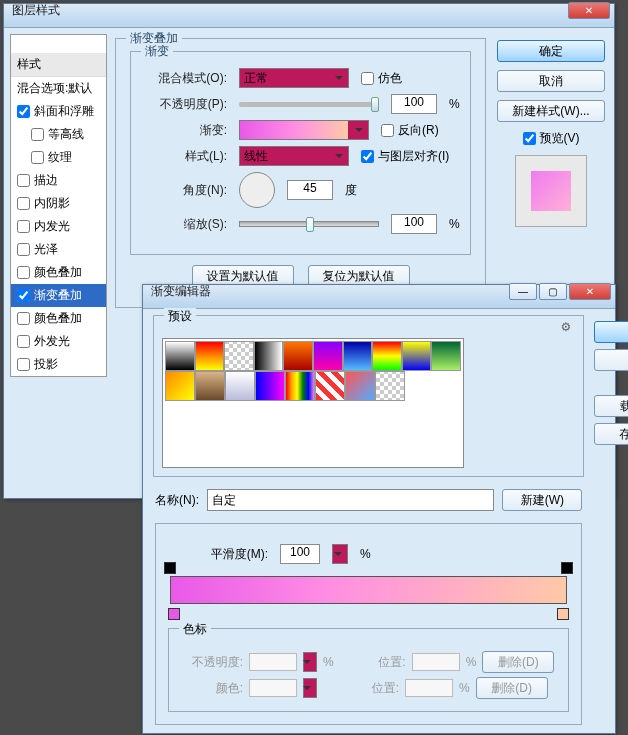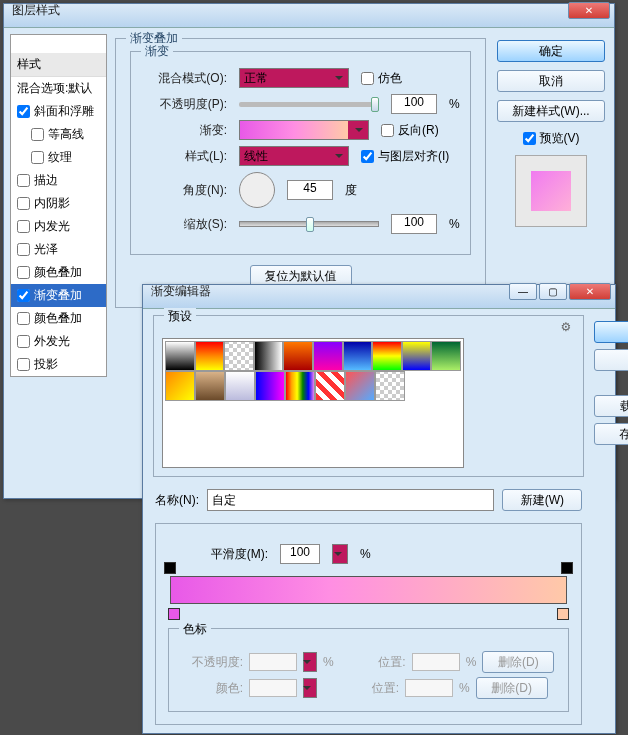--- a/index.html
+++ b/index.html
@@ -189,20 +189,21 @@
           <div class="row">
             <span class="lbl">缩放(S):</span>
             <div class="bigslider">
                 <div class="th" style="left:66px"></div>
               </div>
             <span class="num">100</span>
             <span>%</span>
           </div>
         </div>
         <div class="row" style="justify-content:center;gap:14px;margin-top:10px;">
+          <div class="btn">设置为默认值</div>
           <div class="btn">复位为默认值</div>
         </div>
       </div>
     </div>
 
     <div class="rightcol">
       <div class="btn pri">确定</div>
       <div class="btn">取消</div>
       <div class="btn">新建样式(W)...</div>
       <div class="chk">

